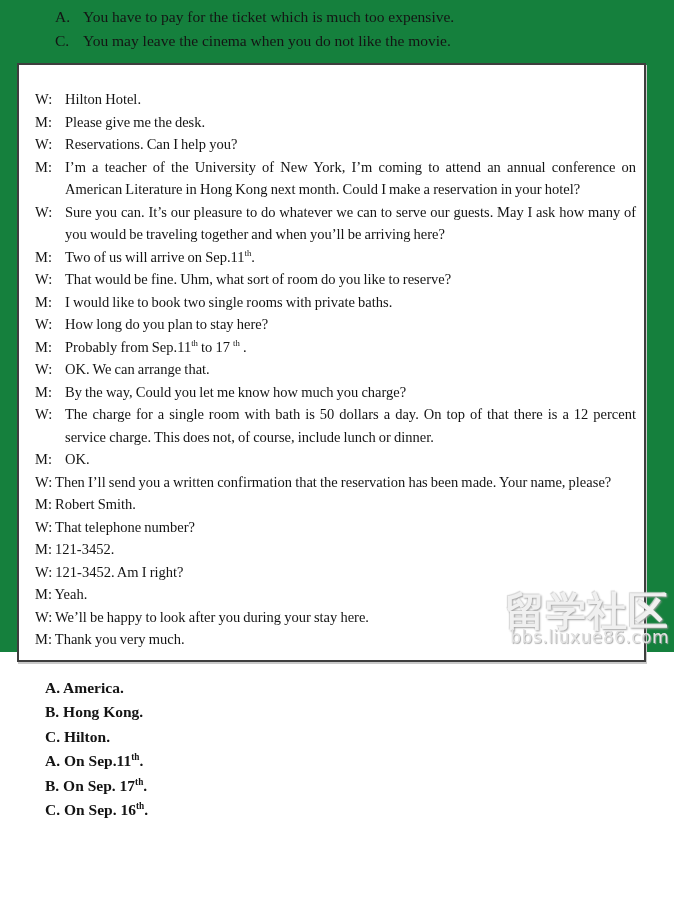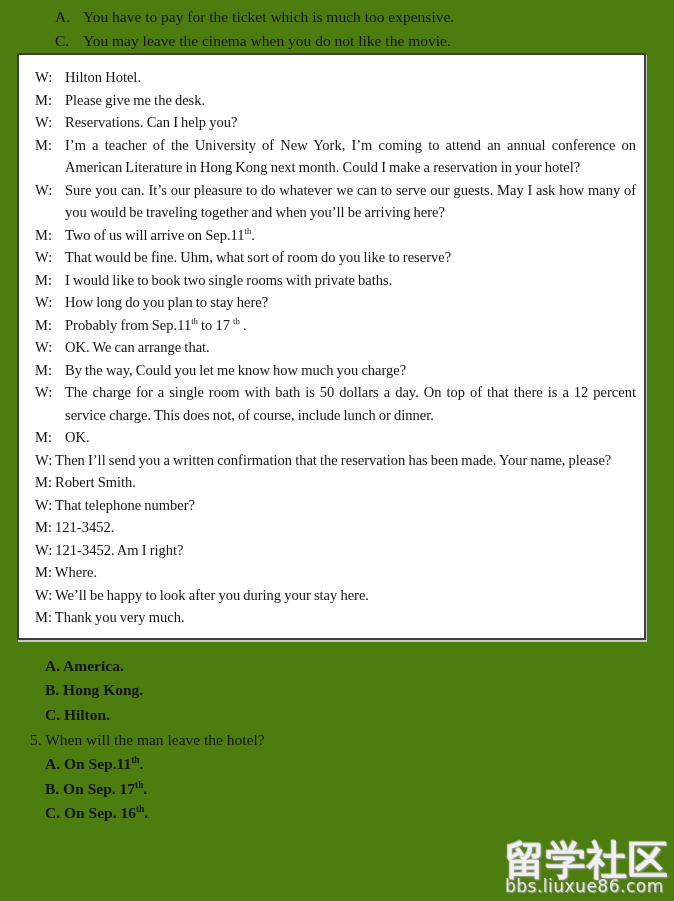--- a/index.html
+++ b/index.html
@@ -4,34 +4,34 @@
 <style>
   * { margin: 0; padding: 0; box-sizing: border-box; }
   html, body { background: #ffffff; }
   body {
     width: 674px; height: 901px;
     font-family: "Liberation Serif", "DejaVu Serif", serif;
     color: #141414;
     position: relative;
     overflow: hidden;
   }
-  .page { width: 674px; height: 901px; position: relative; background: #4d7c0f; }
+  .page { width: 674px; height: 652px; position: relative; background: #15803d; }
 
   
   .intro { padding: 5px 0 0 55px; font-size: 15.5px; }
   .intro .opt-row { line-height: 24px; white-space: nowrap; }
   .intro .opt-label { display: inline-block; width: 28px; }
 
   
   .dialog-box {
-    margin: 0 0 0 17px;
+    margin: 10px 0 0 17px;
     width: 629px;
     border: 2px solid #3e3e3e;
     box-shadow: 1px 2px 0 #c9c9c9;
-    padding: 11px 8px 9px 16px;
+    padding: 23px 8px 9px 16px;
     background: #ffffff;
   }
   .dlg {
     font-size: 14.5px;
     line-height: 22.5px;
     text-align: justify;
     margin-left: 30px;
     text-indent: -30px;
     word-spacing: -0.5px;
   }
@@ -40,21 +40,21 @@
 
   
   .questions { margin-top: 14px; font-size: 15.5px; }
   .q-row { margin-left: 30px; line-height: 25px; white-space: nowrap; }
   .qopt-row { margin-left: 45px; line-height: 24.5px; white-space: nowrap; font-weight: bold; }
 
   
   .watermark {
     position: absolute;
     right: 5px; bottom: 5px;
-    text-align: left;
+    text-align: right;
     pointer-events: none;
     font-family: "DejaVu Sans", "Liberation Sans", sans-serif;
   }
   .wm-title {
     font-size: 40px;
     font-weight: bold;
     letter-spacing: 1px;
     color: #f0f0f0;
     text-shadow: 1px 1px 2px #a0a0a0, -1px -1px 1px #d8d8d8;
     line-height: 44px;
@@ -91,30 +91,29 @@
       <p class="dlg"><span class="spk wide">M:</span><span class="dlg-text">Probably from Sep.11<sup>th</sup> to 17 <sup>th</sup> .</span></p>
       <p class="dlg"><span class="spk wide">W:</span><span class="dlg-text">OK. We can arrange that.</span></p>
       <p class="dlg"><span class="spk wide">M:</span><span class="dlg-text">By the way, Could you let me know how much you charge?</span></p>
       <p class="dlg"><span class="spk wide">W:</span><span class="dlg-text">The charge for a single room with bath is 50 dollars a day. On top of that there is a 12 percent service charge. This does not, of course, include lunch or dinner.</span></p>
       <p class="dlg"><span class="spk wide">M:</span><span class="dlg-text">OK.</span></p>
       <p class="dlg"><span class="spk">W: </span><span class="dlg-text">Then I’ll send you a written confirmation that the reservation has been made. Your name, please?</span></p>
       <p class="dlg"><span class="spk">M: </span><span class="dlg-text">Robert Smith.</span></p>
       <p class="dlg"><span class="spk">W: </span><span class="dlg-text">That telephone number?</span></p>
       <p class="dlg"><span class="spk">M: </span><span class="dlg-text">121-3452.</span></p>
       <p class="dlg"><span class="spk">W: </span><span class="dlg-text">121-3452. Am I right?</span></p>
-      <p class="dlg"><span class="spk">M: </span><span class="dlg-text">Where.</span></p>
+      <p class="dlg"><span class="spk">M: </span><span class="dlg-text">Yeah.</span></p>
       <p class="dlg"><span class="spk">W: </span><span class="dlg-text">We’ll be happy to look after you during your stay here.</span></p>
       <p class="dlg"><span class="spk">M: </span><span class="dlg-text">Thank you very much.</span></p>
     </section>
 
   <section class="questions">
       <div class="qopt-row"><span class="q-opt-label">A.</span><span class="q-opt-text"> America.</span></div>
       <div class="qopt-row"><span class="q-opt-label">B.</span><span class="q-opt-text"> Hong Kong.</span></div>
       <div class="qopt-row"><span class="q-opt-label">C.</span><span class="q-opt-text"> Hilton.</span></div>
-      <div class="q-row"><span class="q-num">5.</span><span class="q-text"> When will the man leave the hotel?</span></div>
       <div class="qopt-row"><span class="q-opt-label">A.</span><span class="q-opt-text"> On Sep.11<sup>th</sup>.</span></div>
       <div class="qopt-row"><span class="q-opt-label">B.</span><span class="q-opt-text"> On Sep. 17<sup>th</sup>.</span></div>
       <div class="qopt-row"><span class="q-opt-label">C.</span><span class="q-opt-text"> On Sep. 16<sup>th</sup>.</span></div>
     </section>
 
   <div class="watermark">
     <div class="wm-title">留学社区</div>
     <div class="wm-url">bbs.liuxue86.com</div>
   </div>
 

